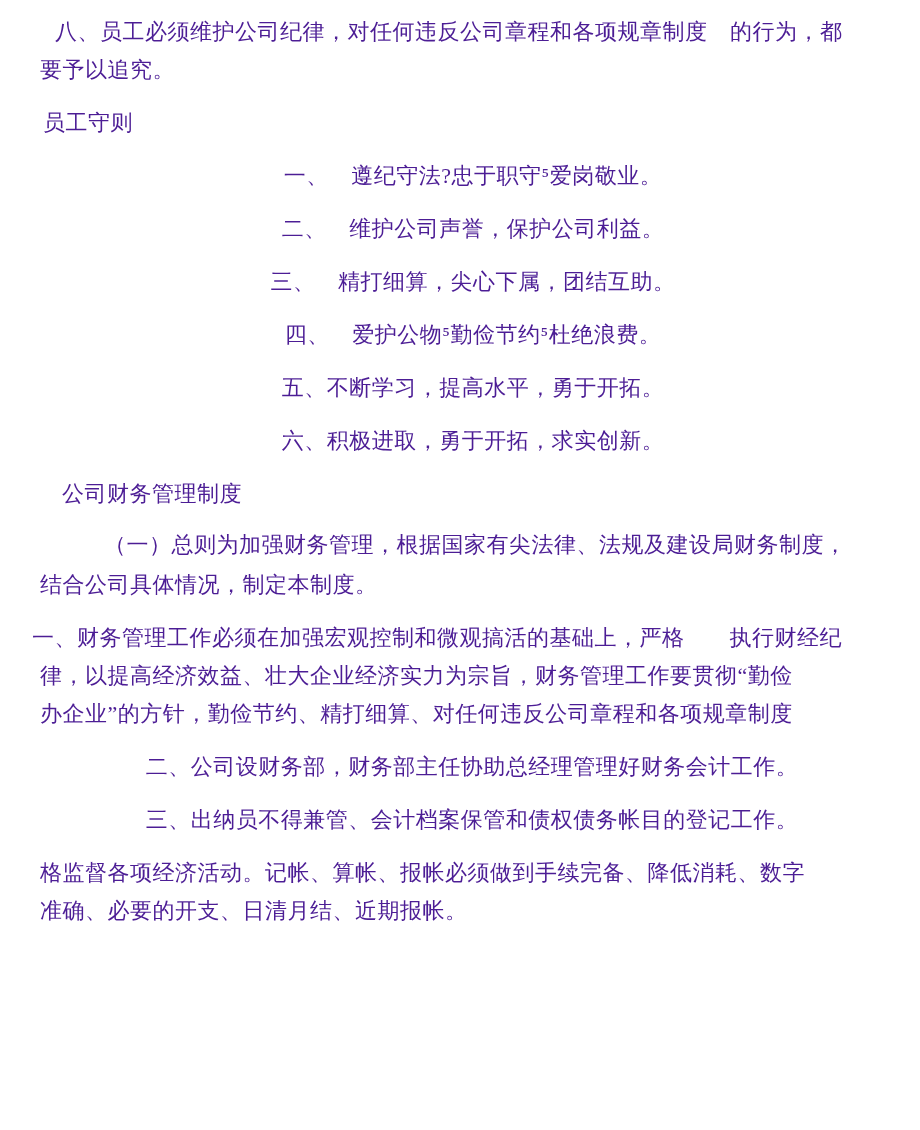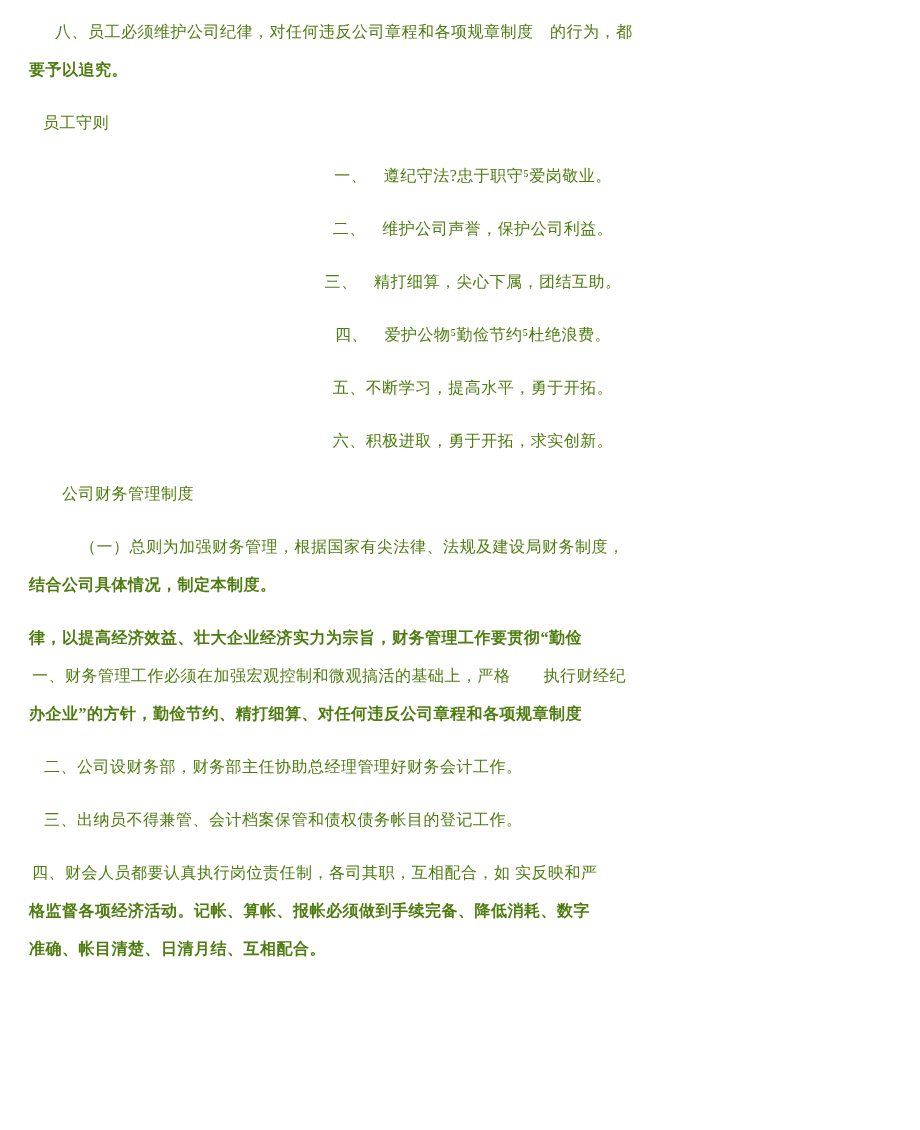--- a/index.html
+++ b/index.html
@@ -18,35 +18,35 @@
     background: #ffffff;
     font-family: "Liberation Serif", "DejaVu Serif", serif;
     color: #1d1d1d;
   }
   .para {
     margin: 0 0 15px 0;
     padding: 0;
   }
   .line {
     display: block;
-    font-size: 16px;
+    font-size: 22px;
     line-height: 38px;
     letter-spacing: 0.5px;
     white-space: pre;
-    color: #4d7c0f;
+    color: #4c1d95;
   }
   
-  .ind0  { margin-left: 1px; font-weight: bold; }
+  .ind0  { margin-left: 12px; }
   .ind4  { margin-left: 4px; }
-  .ind16 { margin-left: 16px; }
+  .ind16 { margin-left: 16px; text-align: center; }
   .ind18 { margin-left: 18px; text-align: center; }
   .ind27 { margin-left: 27px; }
   .ind34 { margin-left: 34px; }
   .ind38 { margin-left: 15px; }
-  .ind52 { margin-left: 52px; }
+  .ind52 { margin-left: 76px; font-family: Liberation Mono, monospace; }
 </style>
 </head>
 <body>
 
 <main class="page">
 
   <p class="para">
     <span class="line ind27">八、员工必须维护公司纪律，对任何违反公司章程和各项规章制度　的行为，都</span>
     <span class="line ind0">要予以追究。</span>
   </p>
@@ -82,32 +82,31 @@
   <p class="para">
     <span class="line ind34">公司财务管理制度</span>
   </p>
 
   <p class="para">
     <span class="line ind52">（一）总则为加强财务管理，根据国家有尖法律、法规及建设局财务制度，</span>
     <span class="line ind0">结合公司具体情况，制定本制度。</span>
   </p>
 
   <p class="para">
+    <span class="line ind4">一、财务管理工作必须在加强宏观控制和微观搞活的基础上，严格　　执行财经纪</span>
     <span class="line ind0">律，以提高经济效益、壮大企业经济实力为宗旨，财务管理工作要贯彻“勤俭</span>
-    <span class="line ind4">一、财务管理工作必须在加强宏观控制和微观搞活的基础上，严格　　执行财经纪</span>
     <span class="line ind0">办企业”的方针，勤俭节约、精打细算、对任何违反公司章程和各项规章制度</span>
   </p>
 
   <p class="para">
     <span class="line ind16">二、公司设财务部，财务部主任协助总经理管理好财务会计工作。</span>
   </p>
 
   <p class="para">
     <span class="line ind16">三、出纳员不得兼管、会计档案保管和债权债务帐目的登记工作。</span>
   </p>
 
   <p class="para">
-    <span class="line ind4">四、财会人员都要认真执行岗位责任制，各司其职，互相配合，如 实反映和严</span>
     <span class="line ind0">格监督各项经济活动。记帐、算帐、报帐必须做到手续完备、降低消耗、数字</span>
-    <span class="line ind0">准确、帐目清楚、日清月结、互相配合。</span>
+    <span class="line ind0">准确、必要的开支、日清月结、近期报帐。</span>
   </p>
 
 </main>
 
 </body></html>

